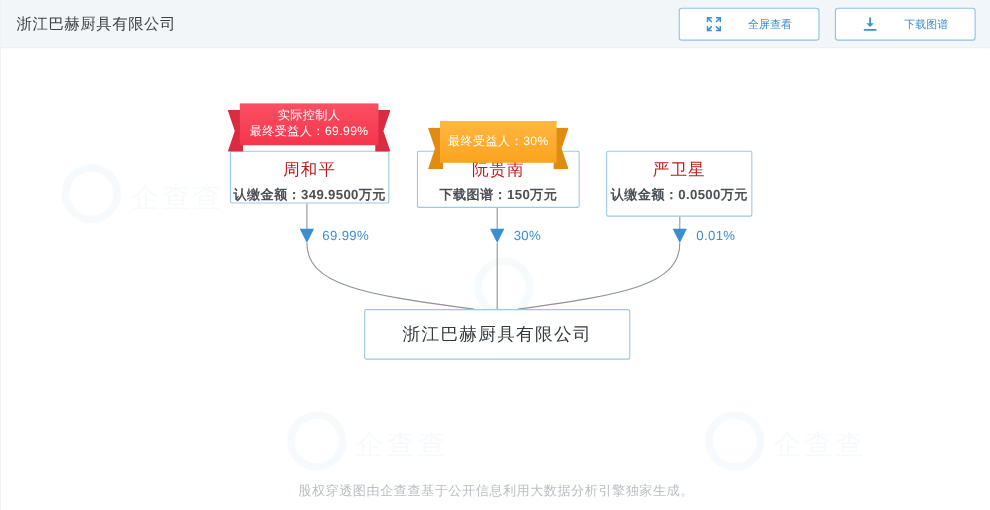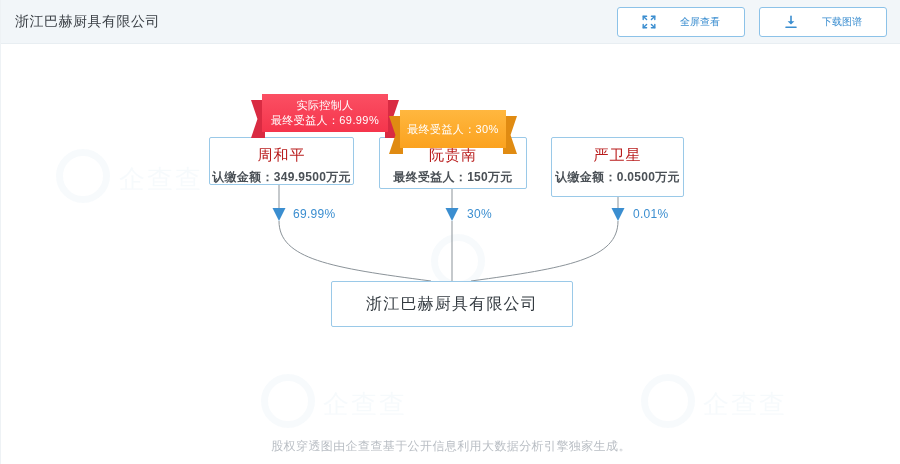--- a/index.html
+++ b/index.html
@@ -296,21 +296,21 @@
 
       <path d="M278,177 C278,215 330,224 430,237" stroke="#8b9399" stroke-width="1" fill="none"></path>
       <path d="M451,177 L451,237" stroke="#8b9399" stroke-width="1" fill="none"></path>
       <path d="M617,177 C617,215 566,224 470,237" stroke="#8b9399" stroke-width="1" fill="none"></path>
     </svg>
 
     <div class="edge-label" style="left:292px; top:163px;">69.99%</div>
     <div class="edge-label" style="left:466px; top:163px;">30%</div>
     <div class="edge-label" style="left:632px; top:163px;">0.01%</div>
 
-    <div class="ribbon ribbon-red" style="left:217px; top:50px; width:126px; height:38px;margin-left:44px;">
+    <div class="ribbon ribbon-red" style="left:217px; top:50px; width:126px; height:38px;">
       <span class="tail left"></span>
       <span class="tail right"></span>
       <span class="band">
         <span class="ribbon-line">实际控制人</span>
         <span class="ribbon-line">最终受益人：69.99%</span>
       </span>
     </div>
 
     <div class="ribbon ribbon-orange" style="left:399px; top:66px; width:106px; height:38px;">
       <span class="tail left"></span>
@@ -320,21 +320,21 @@
       </span>
     </div>
 
     <div class="node" style="left:208px; top:93px; width:145px; height:48px;">
       <div class="node-name">周和平</div>
       <div class="node-sub">认缴金额：349.9500万元</div>
     </div>
 
     <div class="node" style="left:378px; top:93px; width:148px; height:52px;">
       <div class="node-name">阮贵南</div>
-      <div class="node-sub">最终受益人：150万元</div>
+      <div class="node-sub">下载图谱：150万元</div>
     </div>
 
     <div class="node" style="left:550px; top:93px; width:133px; height:60px;">
       <div class="node-name">严卫星</div>
       <div class="node-sub">认缴金额：0.0500万元</div>
     </div>
 
     <div class="node-company" style="left:330px; top:237px; width:242px; height:46px;">浙江巴赫厨具有限公司</div>
 
   </div>

